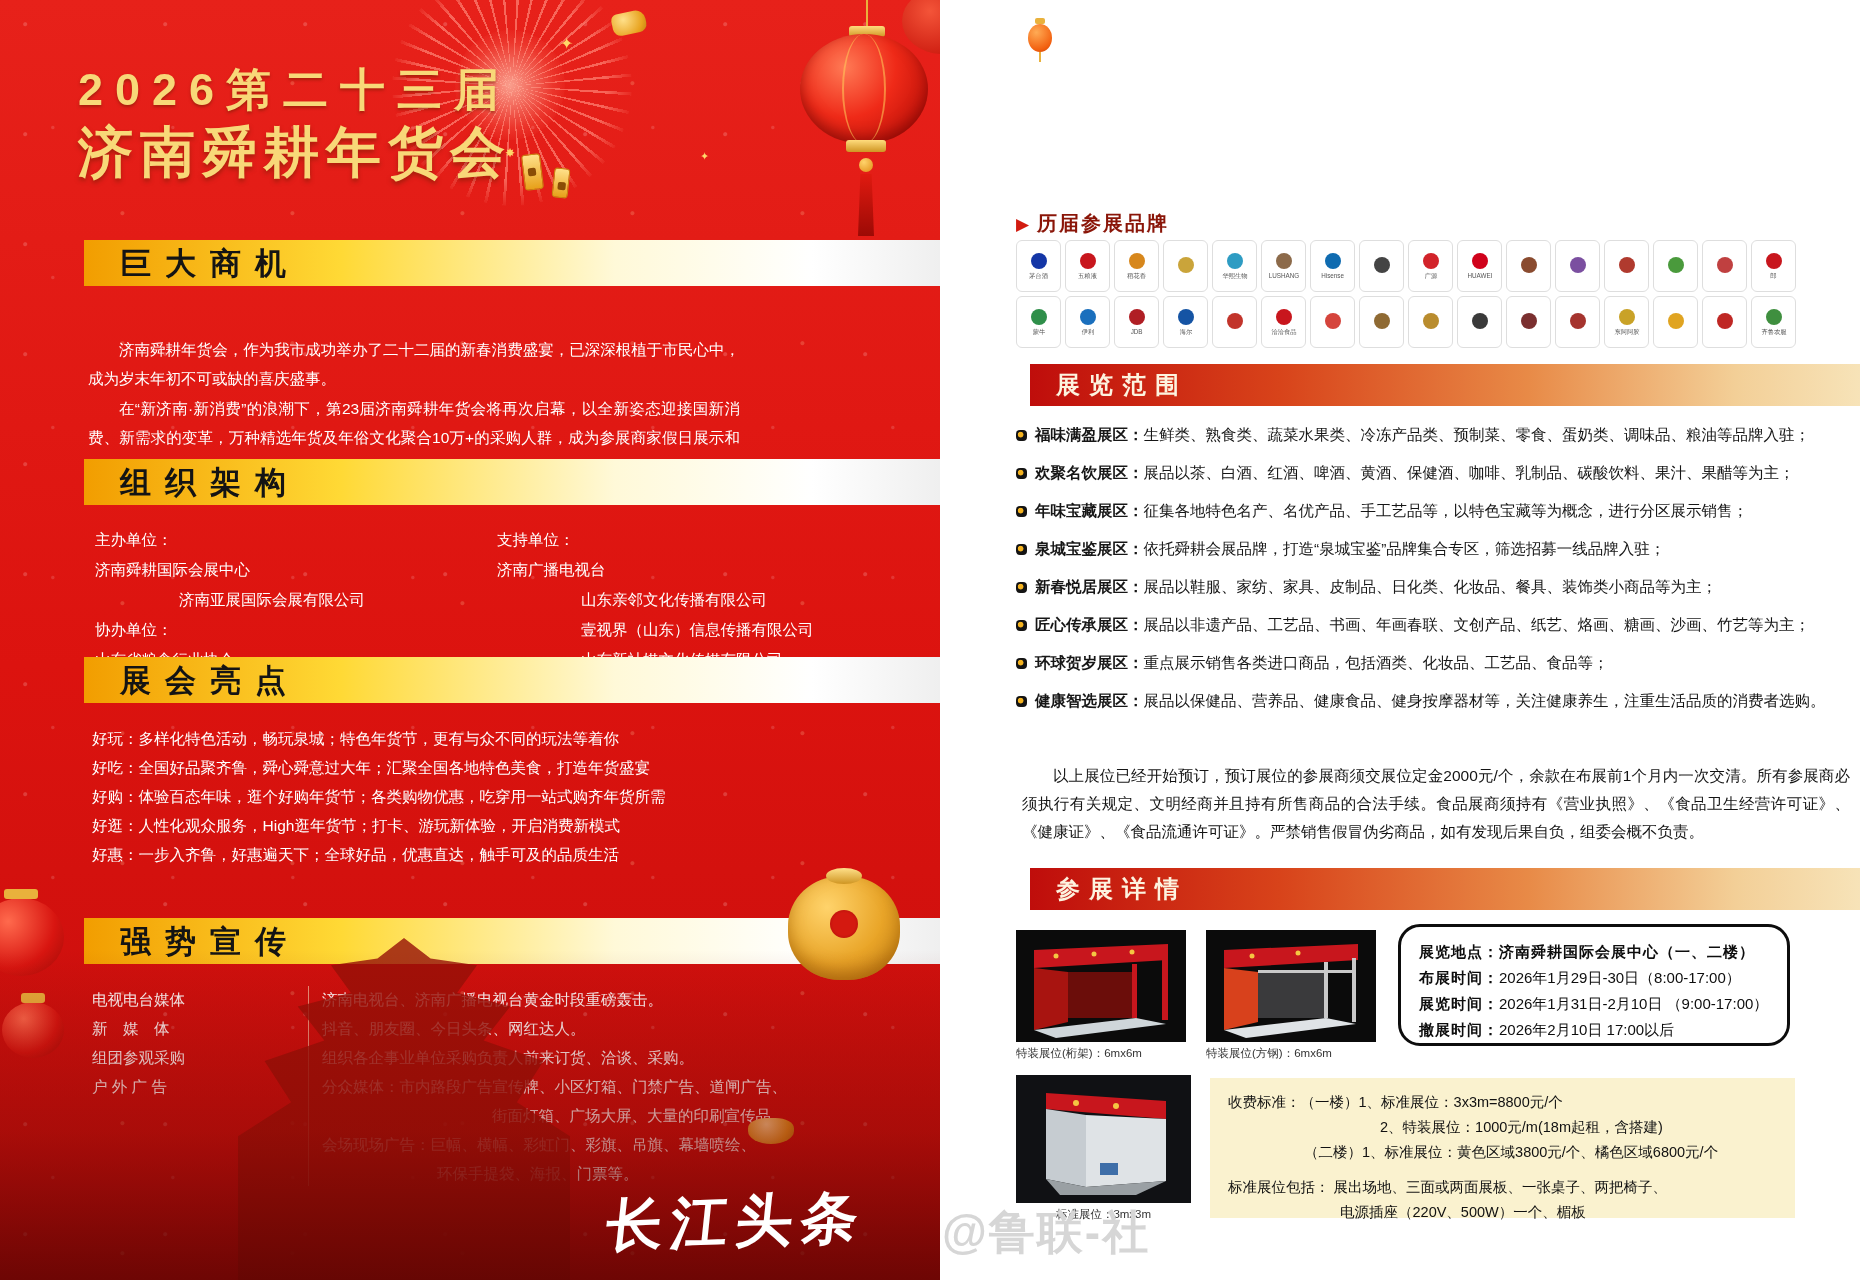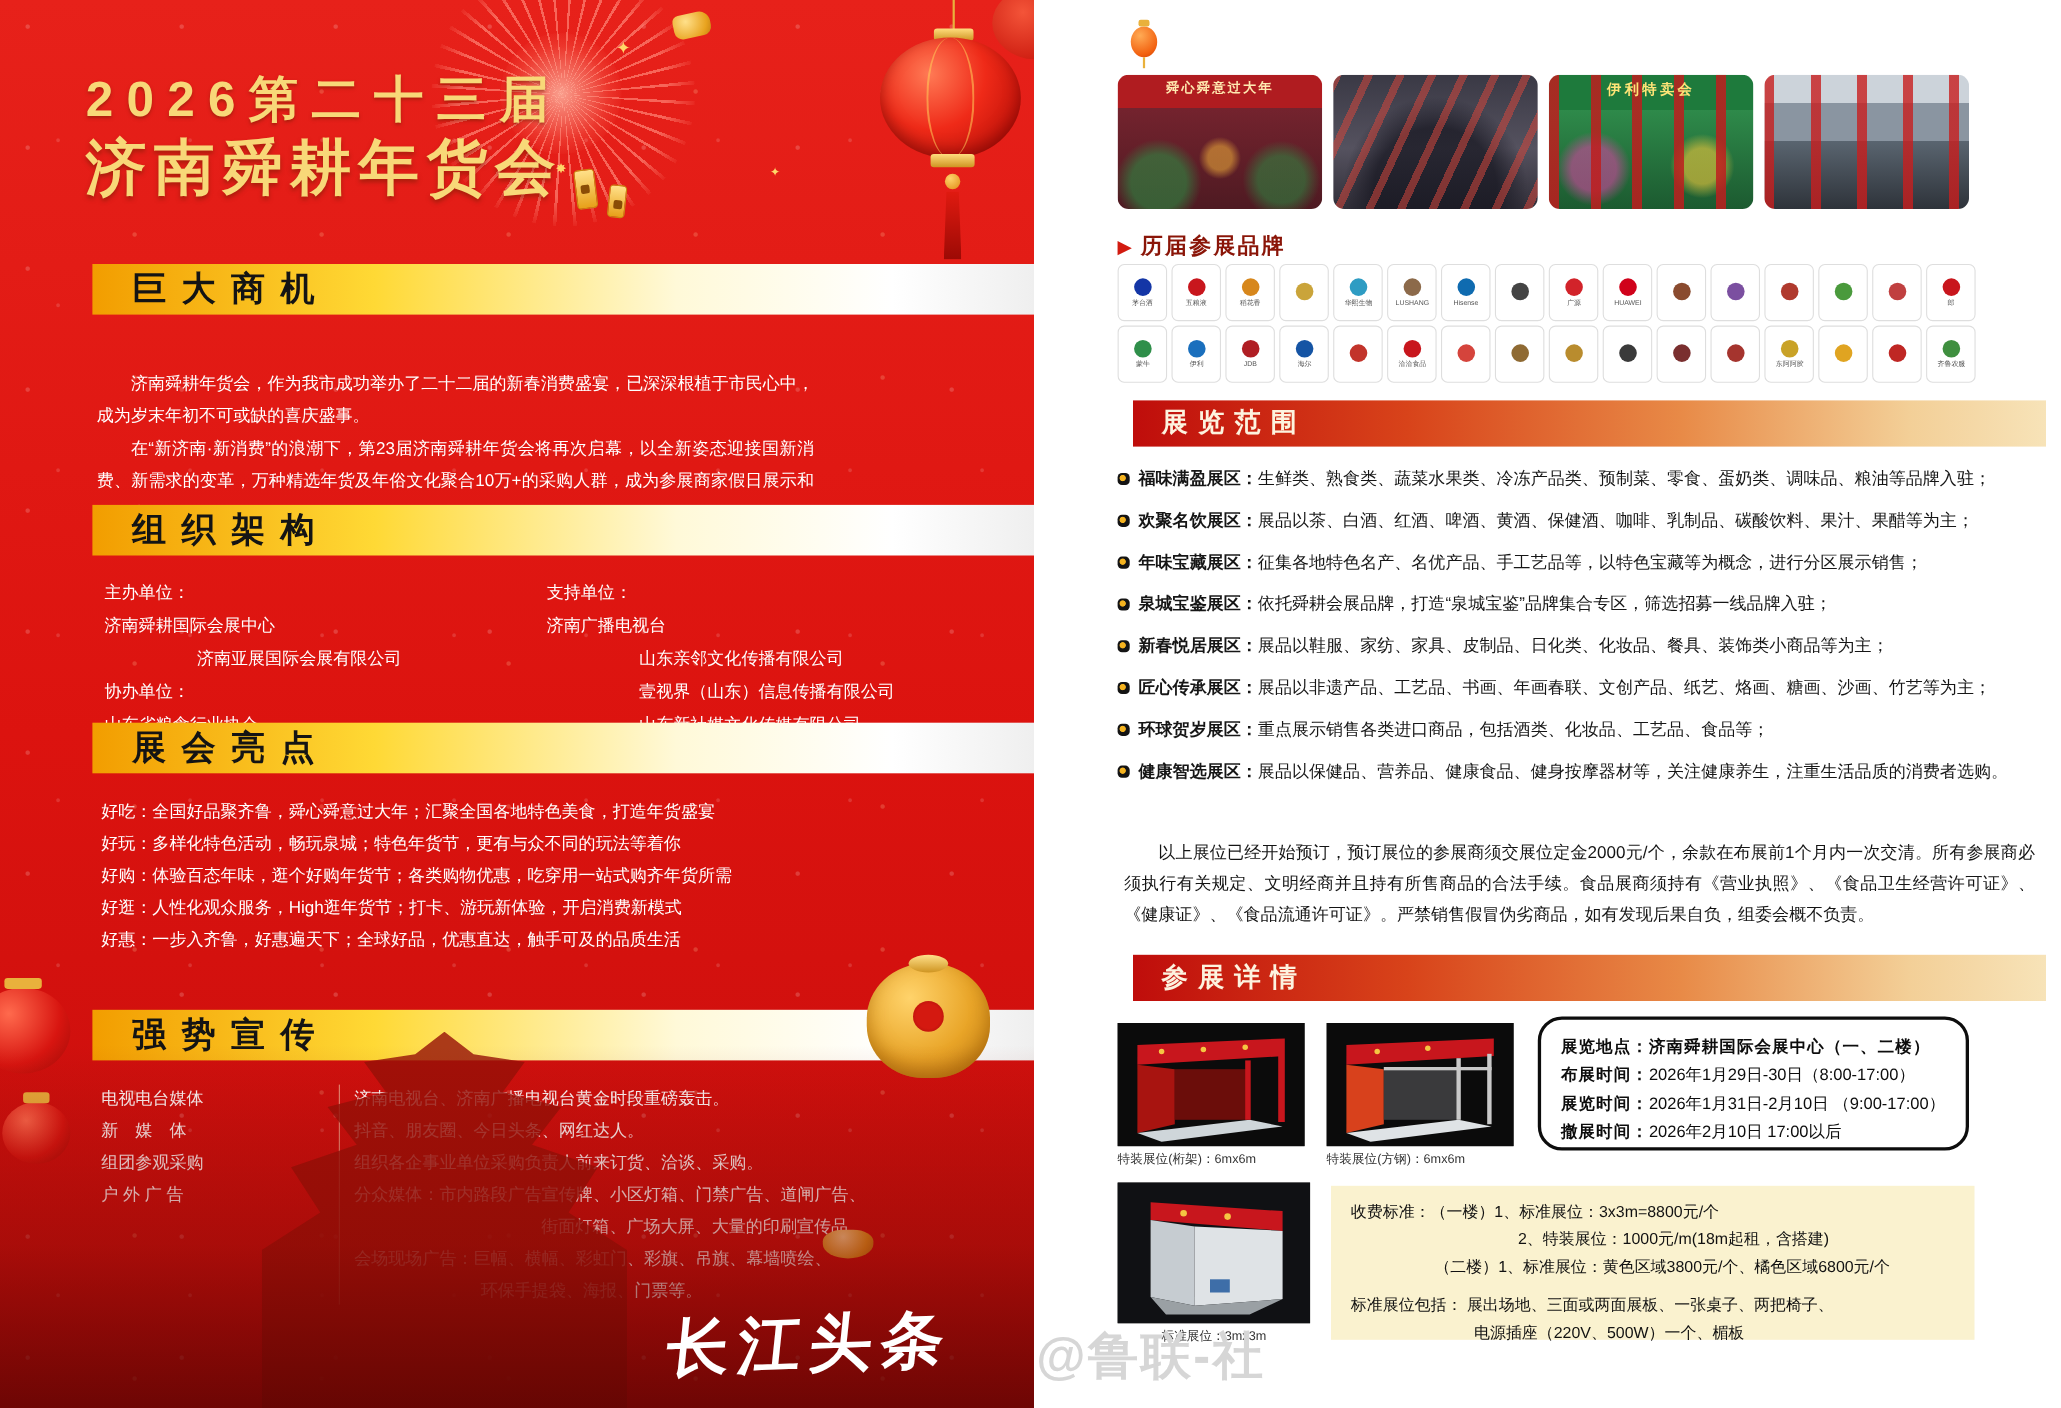--- a/index.html
+++ b/index.html
@@ -184,22 +184,22 @@
         <span class="orglbl">支持单位：</span>
         <span>济南广播电视台</span>
       </div>
       <div class="orgind">山东亲邻文化传播有限公司</div>
       <div class="orgind">壹视界（山东）信息传播有限公司</div>
       <div class="orgind">山东新社媒文化传媒有限公司</div>
     </div>
 
     <div class="lbanner" style="top:657px;">展会亮点</div>
     <div class="lbody" style="left:92px;top:724px;">
+      <div class="hrow"><span>好玩：</span><span>多样化特色活动，畅玩泉城；特色年货节，更有与众不同的玩法等着你</span></div>
       <div class="hrow"><span>好吃：</span><span>全国好品聚齐鲁，舜心舜意过大年；汇聚全国各地特色美食，打造年货盛宴</span></div>
-      <div class="hrow"><span>好玩：</span><span>多样化特色活动，畅玩泉城；特色年货节，更有与众不同的玩法等着你</span></div>
       <div class="hrow"><span>好购：</span><span>体验百态年味，逛个好购年货节；各类购物优惠，吃穿用一站式购齐年货所需</span></div>
       <div class="hrow"><span>好逛：</span><span>人性化观众服务，High逛年货节；打卡、游玩新体验，开启消费新模式</span></div>
       <div class="hrow"><span>好惠：</span><span>一步入齐鲁，好惠遍天下；全球好品，优惠直达，触手可及的品质生活</span></div>
     </div>
 
     <div class="lbanner" style="top:918px;">强势宣传</div>
     <div class="pdivider"></div>
     <div class="prow lbody" style="left:92px;top:990px;">电视电台媒体</div>
     <div class="prow lbody" style="left:92px;top:1019px;">新　媒　体</div>
     <div class="prow lbody" style="left:92px;top:1048px;">组团参观采购</div>
@@ -218,34 +218,20 @@
     <div class="moneybag"></div>
     <div class="ingot"></div>
 
     <div class="wm-cn">长江头条</div>
   </div>
 
   <div class="right-page">
 
     <div class="mini-lantern"></div>
 
-    <div class="photos">
-      <div class="photo photo1">
-          <span class="cap">舜心舜意过大年</span>
-        </div>
-      <div class="photo photo2">
-          <span class="cap"></span>
-        </div>
-      <div class="photo photo3">
-          <span class="cap">伊利特卖会</span>
-        </div>
-      <div class="photo photo4">
-          <span class="cap"></span>
-        </div>
-    </div>
 
     <div class="brands-head">
       <span class="tri">▶</span><span>历届参展品牌</span>
     </div>
 
     <div class="logo-row" style="top:240px;">
       <div class="tile">
           <span class="bdot" style="background-color: rgb(20, 54, 166);"></span>
           <span class="blabel">茅台酒</span>
         </div>

